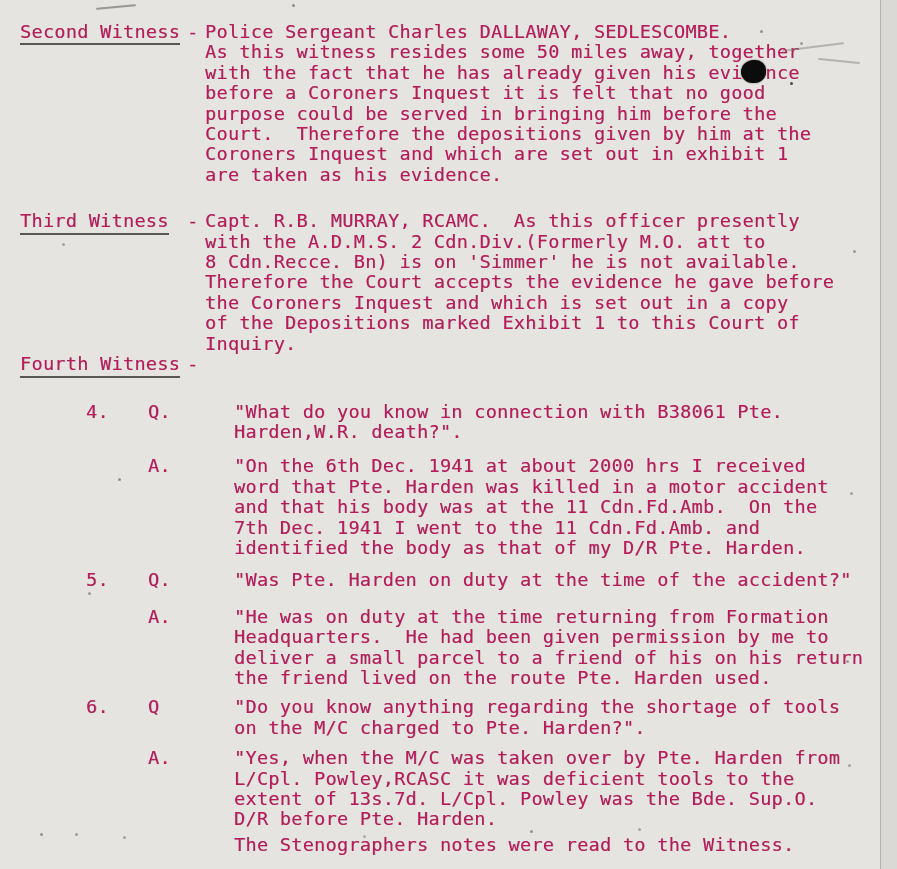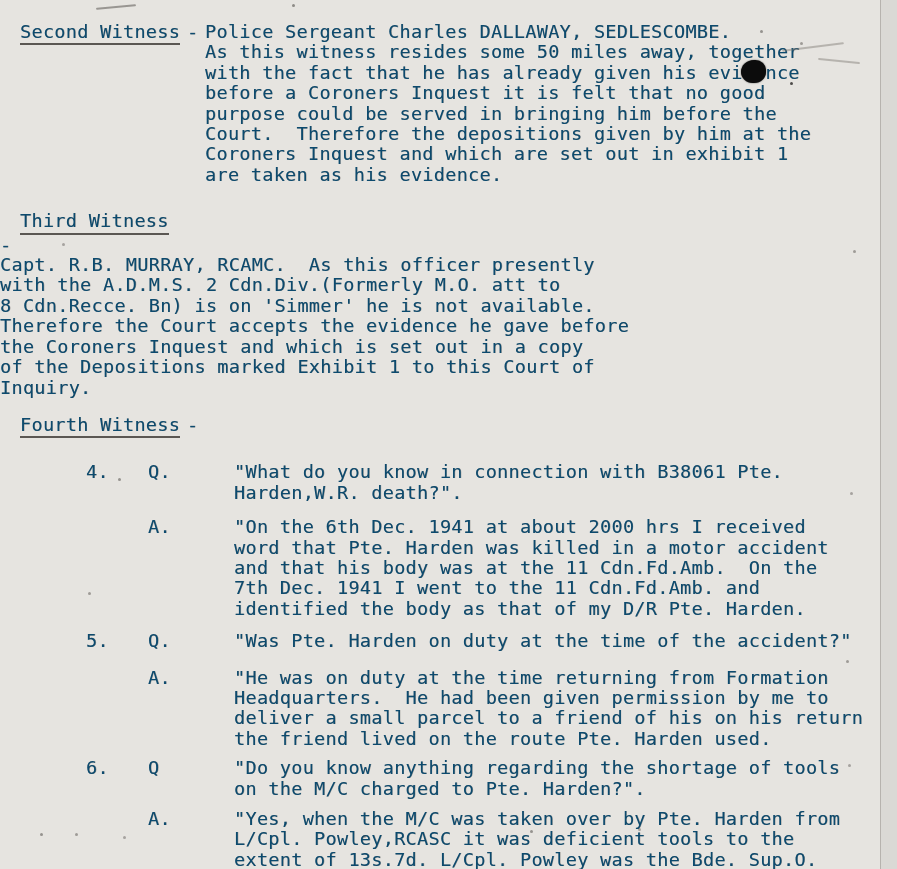--- a/index.html
+++ b/index.html
@@ -7,40 +7,40 @@
     width:897px;height:869px;overflow:hidden;
     font-family:"DejaVu Sans Mono","Liberation Mono",monospace;
     background:#e6e4e0;
   }
   .paper{
     position:relative;width:897px;height:869px;
     background:linear-gradient(180deg,
       #c7c5c1 0px,#e0ded a 4px,#e7e5e1 10px,
       #e9e7e3 60px,#e5e3df 45%,#e4e2de 70%,
       #dedcd8 94%,#d2d0cc 98.5%,#a3a19d 100%);
-    color:#0c4a6e;
+    color:#be185d;
     font-size:18.5px;line-height:20.4px;letter-spacing:.3px;
     padding-top:22px;box-sizing:border-box;
     text-shadow:.4px .4px .6px rgba(64,60,56,.45);
   }
   .pre{white-space:pre-wrap;}
   
   .witness{display:flex;align-items:flex-start;}
   .w-label{margin-left:20px;width:167px;flex:none;}
   .w-label .u{display:inline-block;border-bottom:2px solid rgba(66,62,58,.85);padding-bottom:1px;}
   .w-dash{width:18px;flex:none;}
   .w-body{flex:1;}
   
   .qa-row{display:flex;align-items:flex-start;}
   .qa-num{margin-left:86px;width:62px;flex:none;}
   .qa-label{width:86px;flex:none;}
   .qa-text{flex:1;}
   
-  .w2{margin-top:26px;flex-direction:column;}
-  .w3{margin-top:17px;}
+  .w2{margin-top:26px;}
+  .w3{}
   .q4{margin-top:24px;}
   .a4{margin-top:14px;}
   .q5{margin-top:12px;}
   .a5{margin-top:16px;}
   .q6{margin-top:9px;}
   .a6{margin-top:10px;}
   .footer-row{margin-top:5px;margin-left:234px;}
   
   .ink-blot{
     position:absolute;left:741px;top:60px;width:25px;height:23px;

